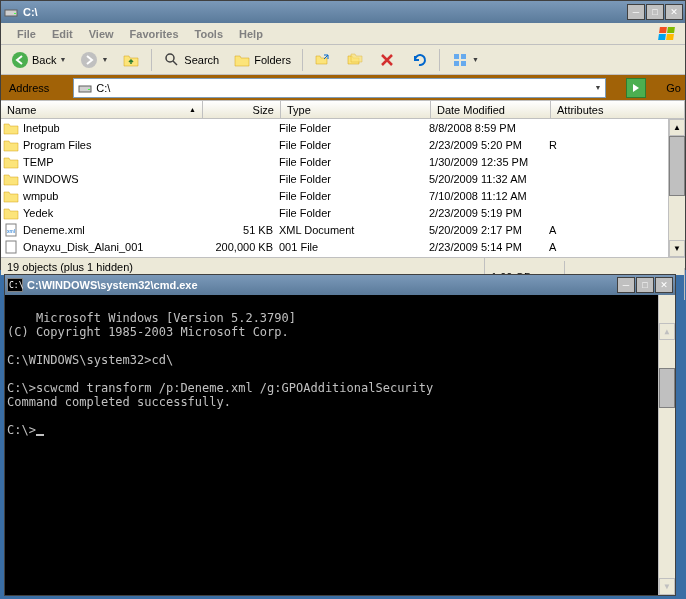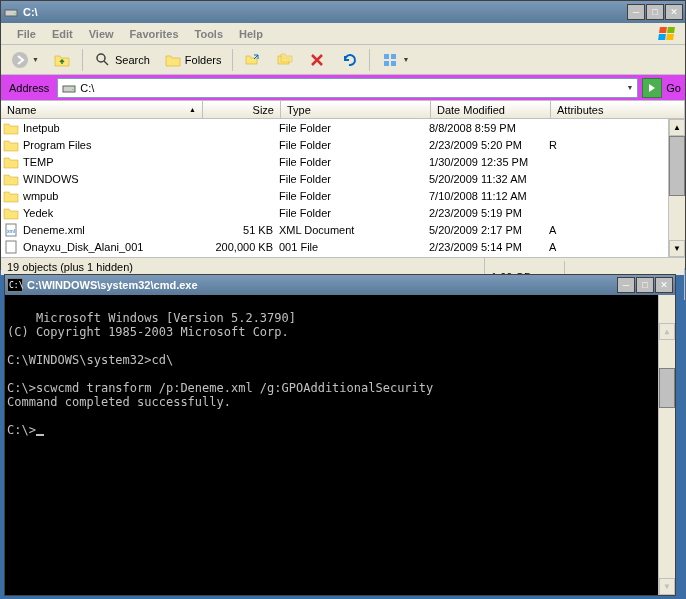--- a/index.html
+++ b/index.html
@@ -18,21 +18,21 @@
 .menubar-logo { position: absolute; right: 4px; width: 30px; height: 20px; display: flex; align-items: center; justify-content: center; }
 .win-flag { display: grid; grid-template-columns: 7px 7px; grid-template-rows: 6px 6px; gap: 1px; transform: skewX(-8deg); }
 .win-flag span:nth-child(1){background:#f25022}.win-flag span:nth-child(2){background:#7fba00}.win-flag span:nth-child(3){background:#00a4ef}.win-flag span:nth-child(4){background:#ffb900}
 
 .toolbar { height: 30px; background: #ece9d8; display: flex; align-items: center; padding: 0 4px; border-bottom: 1px solid #c0c0c0; gap: 2px; }
 .tb-btn { display: flex; align-items: center; gap: 3px; padding: 3px 5px; cursor: pointer; border: 1px solid transparent; }
 .tb-icon { width: 18px; height: 18px; display: flex; align-items: center; justify-content: center; }
 .tb-sep { width: 1px; height: 22px; background: #c0c0c0; margin: 0 3px; }
 .dropdown-arrow { font-size: 7px; color: #404040; }
 
-.addressbar { height: 26px; background: #d946ef; display: flex; align-items: center; padding: 0 4px; border-bottom: 1px solid #c0c0c0; gap: 4px; }
+.addressbar { height: 26px; background: #a16207; display: flex; align-items: center; padding: 0 4px; border-bottom: 1px solid #c0c0c0; gap: 20px; }
 .addr-label { padding: 0 4px; }
 .addr-input { flex: 1; height: 20px; border: 1px solid #7f9db9; background: white; display: flex; align-items: center; padding: 0 4px; gap: 4px; }
 .addr-icon { width: 14px; height: 14px; }
 .go-btn { width: 20px; height: 20px; background: #4caf50; border: 1px solid #2e7d32; display: flex; align-items: center; justify-content: center; color: white; cursor: pointer; }
 
 .file-pane { background: white; height: 156px; overflow: hidden; position: relative; }
 .columns { display: flex; border-bottom: 1px solid #c0c0c0; height: 18px; background: #ece9d8; }
 .col-header { padding: 2px 6px; border-right: 1px solid #c0c0c0; background: linear-gradient(to bottom, #fff, #ece9d8); cursor: pointer; font-size: 11px; display: flex; align-items: center; }
 .col-name { width: 202px; }
 .col-size { width: 78px; justify-content: flex-end; }
@@ -102,20 +102,30 @@
           <span></span>
           <span></span>
         </div>
     </div>
   </div>
 
   <div class="toolbar">
     <div class="tb-btn">
       <span class="tb-icon">
           <svg width="18" height="18" viewBox="0 0 18 18">
+            <circle cx="9" cy="9" r="8" fill="#4caf50"></circle>
+            <path d="M11 5 L6 9 L11 13" fill="none" stroke="white" stroke-width="2"></path>
+          </svg>
+        </span>
+      <span>Back</span>
+      <span class="dropdown-arrow">▼</span>
+    </div>
+    <div class="tb-btn">
+      <span class="tb-icon">
+          <svg width="18" height="18" viewBox="0 0 18 18">
             <circle cx="9" cy="9" r="8" fill="#c0c0c0"></circle>
             <path d="M7 5 L12 9 L7 13" fill="none" stroke="white" stroke-width="2"></path>
           </svg>
         </span>
       <span class="dropdown-arrow">▼</span>
     </div>
     <div class="tb-btn">
       <span class="tb-icon">
           <svg width="18" height="18" viewBox="0 0 18 18">
             <path class="folder-svg" d="M2 5 L7 5 L8 7 L16 7 L16 15 L2 15 Z"></path>

